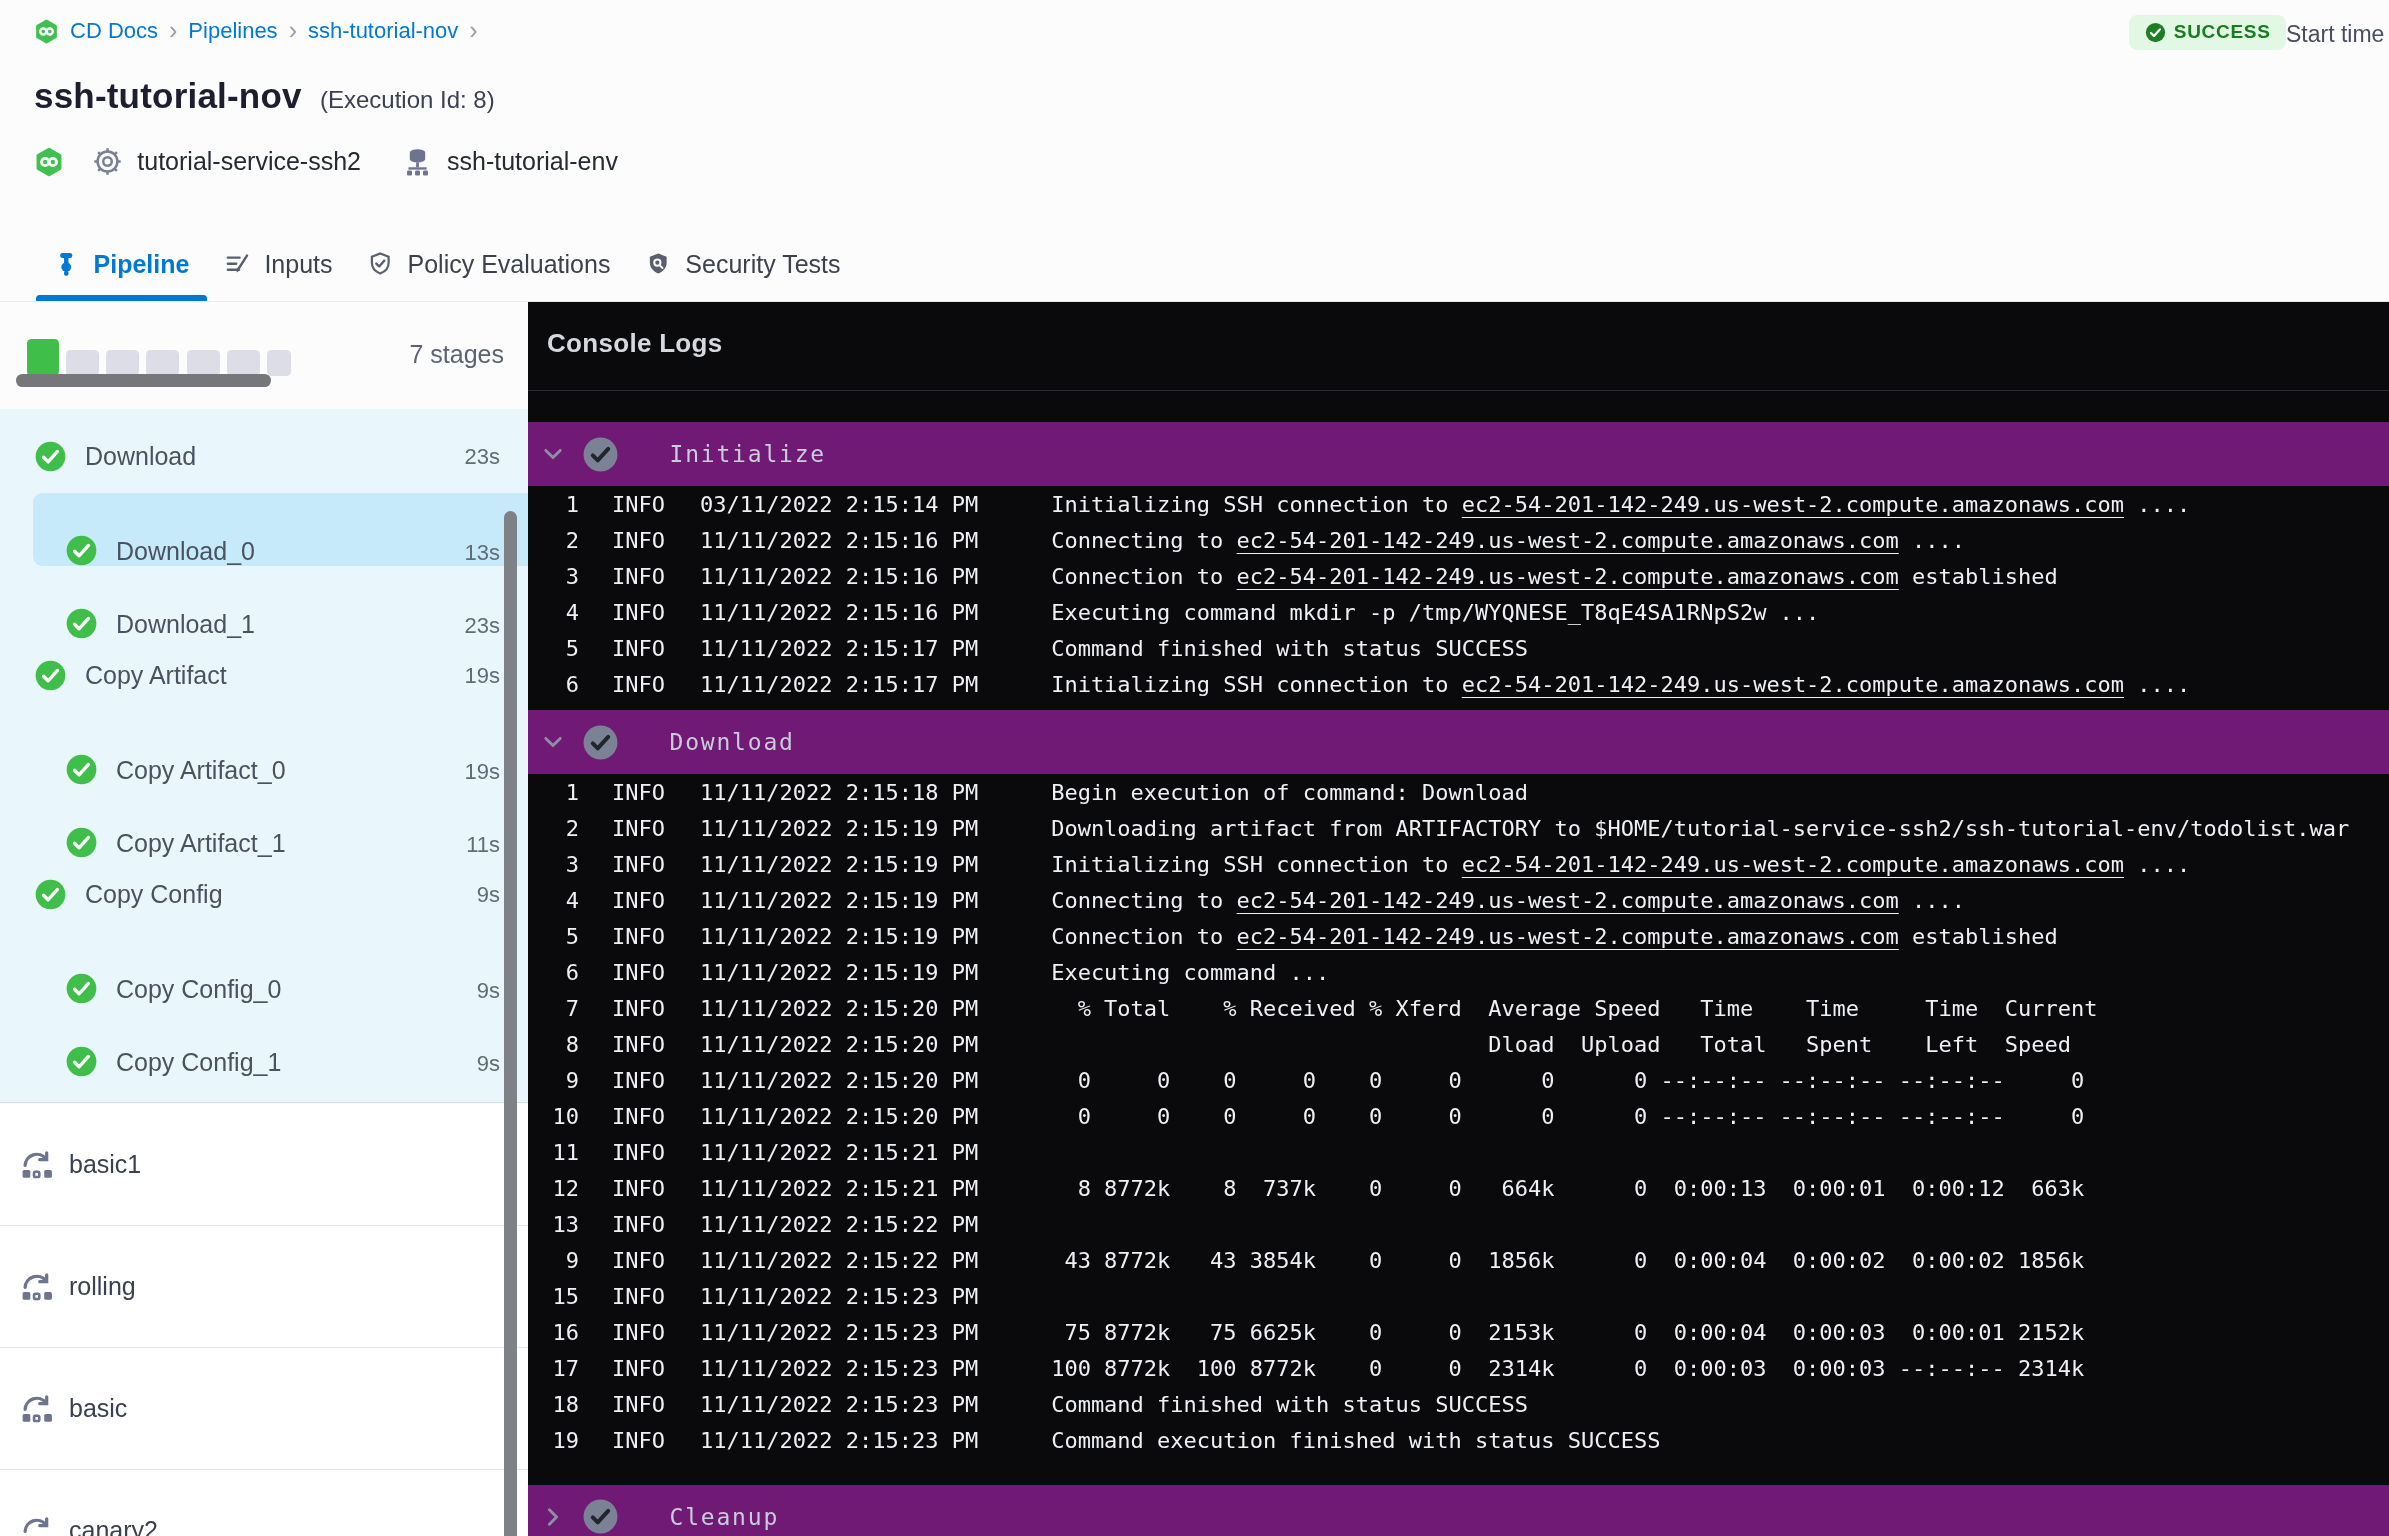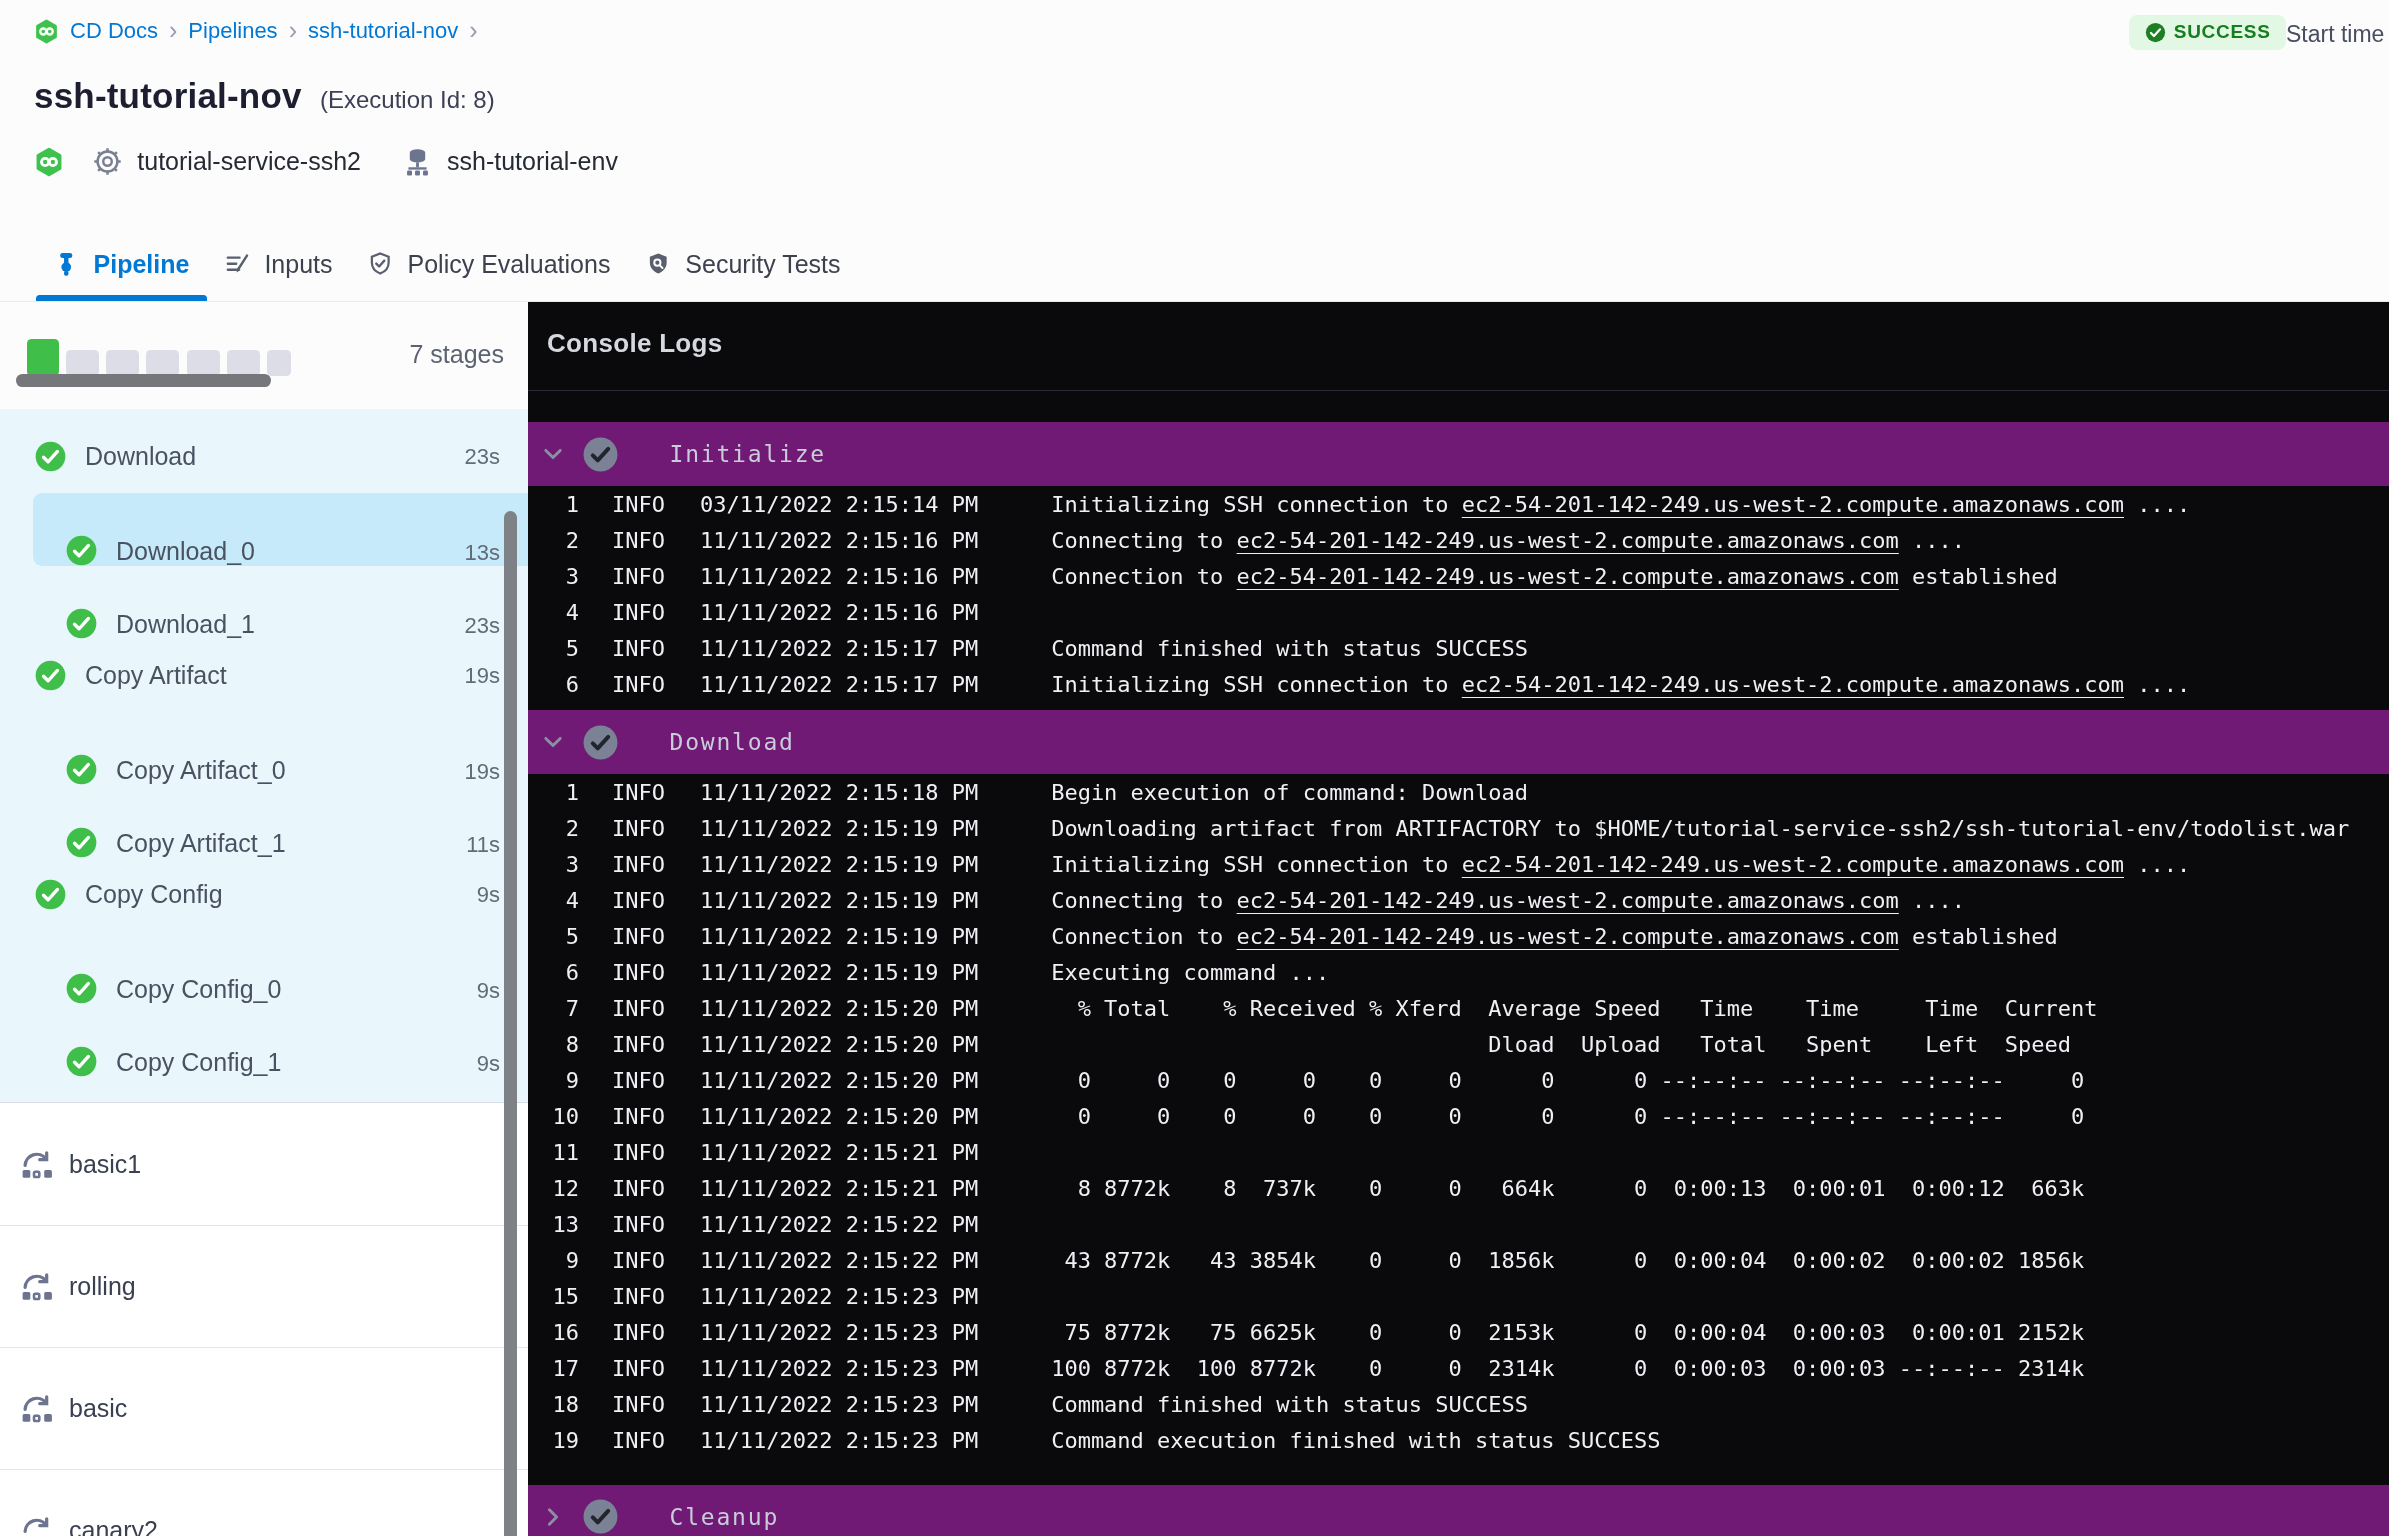--- a/index.html
+++ b/index.html
@@ -401,21 +401,21 @@
               <circle cx="12" cy="12" r="11" fill="#7b8296"></circle>
               <path d="M7 12.6l3.2 3.2 6.8-7.4" stroke="#23252d" stroke-width="2.6" fill="none" stroke-linecap="round" stroke-linejoin="round"></path>
             </svg>
           </span>
           <span class="sec-name">Initialize</span>
         </div>
         <div class="lines pad-initialize">
           <div class="log-line"><span class="log-num">1</span><span class="log-level">INFO</span><span class="log-time">03/11/2022 2:15:14 PM</span><span class="log-msg">Initializing SSH connection to <a class="log-link">ec2-54-201-142-249.us-west-2.compute.amazonaws.com</a> ....</span></div>
           <div class="log-line"><span class="log-num">2</span><span class="log-level">INFO</span><span class="log-time">11/11/2022 2:15:16 PM</span><span class="log-msg">Connecting to <a class="log-link">ec2-54-201-142-249.us-west-2.compute.amazonaws.com</a> ....</span></div>
           <div class="log-line"><span class="log-num">3</span><span class="log-level">INFO</span><span class="log-time">11/11/2022 2:15:16 PM</span><span class="log-msg">Connection to <a class="log-link">ec2-54-201-142-249.us-west-2.compute.amazonaws.com</a> established</span></div>
-          <div class="log-line"><span class="log-num">4</span><span class="log-level">INFO</span><span class="log-time">11/11/2022 2:15:16 PM</span></div>
+          <div class="log-line"><span class="log-num">4</span><span class="log-level">INFO</span><span class="log-time">11/11/2022 2:15:16 PM</span><span class="log-msg">Executing command mkdir -p /tmp/WYQNESE_T8qE4SA1RNpS2w ...</span></div>
           <div class="log-line"><span class="log-num">5</span><span class="log-level">INFO</span><span class="log-time">11/11/2022 2:15:17 PM</span><span class="log-msg">Command finished with status SUCCESS</span></div>
           <div class="log-line"><span class="log-num">6</span><span class="log-level">INFO</span><span class="log-time">11/11/2022 2:15:17 PM</span><span class="log-msg">Initializing SSH connection to <a class="log-link">ec2-54-201-142-249.us-west-2.compute.amazonaws.com</a> ....</span></div>
         </div>
         <div class="section-header">
           <span class="sec-chevron">
             <svg viewBox="0 0 20 20" width="100%" height="100%">
               <path d="M4 7l6 6 6-6" stroke="#8a91a6" stroke-width="2.4" fill="none" stroke-linecap="round" stroke-linejoin="round"></path>
             </svg>
           </span>
           <span class="sec-check">

